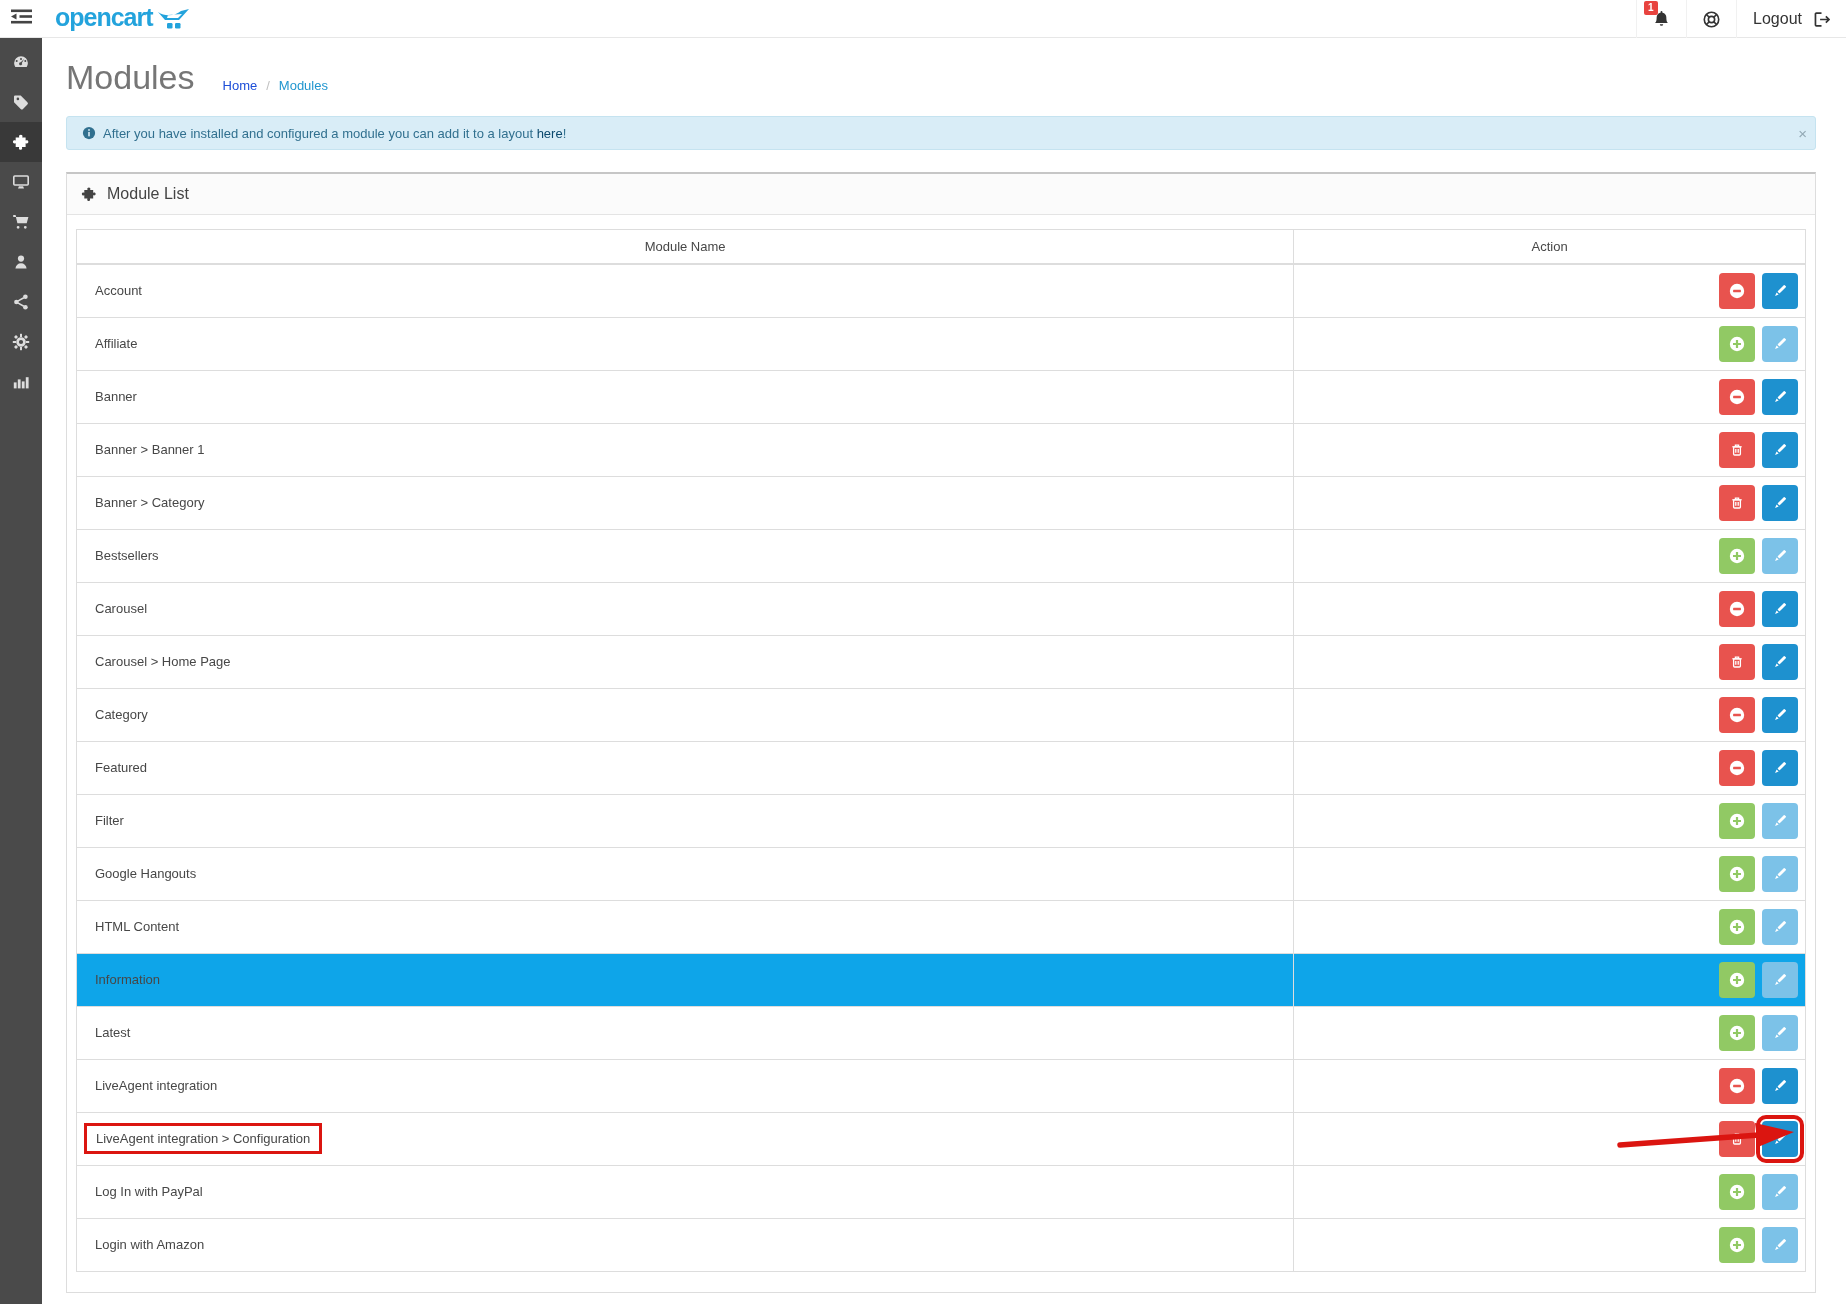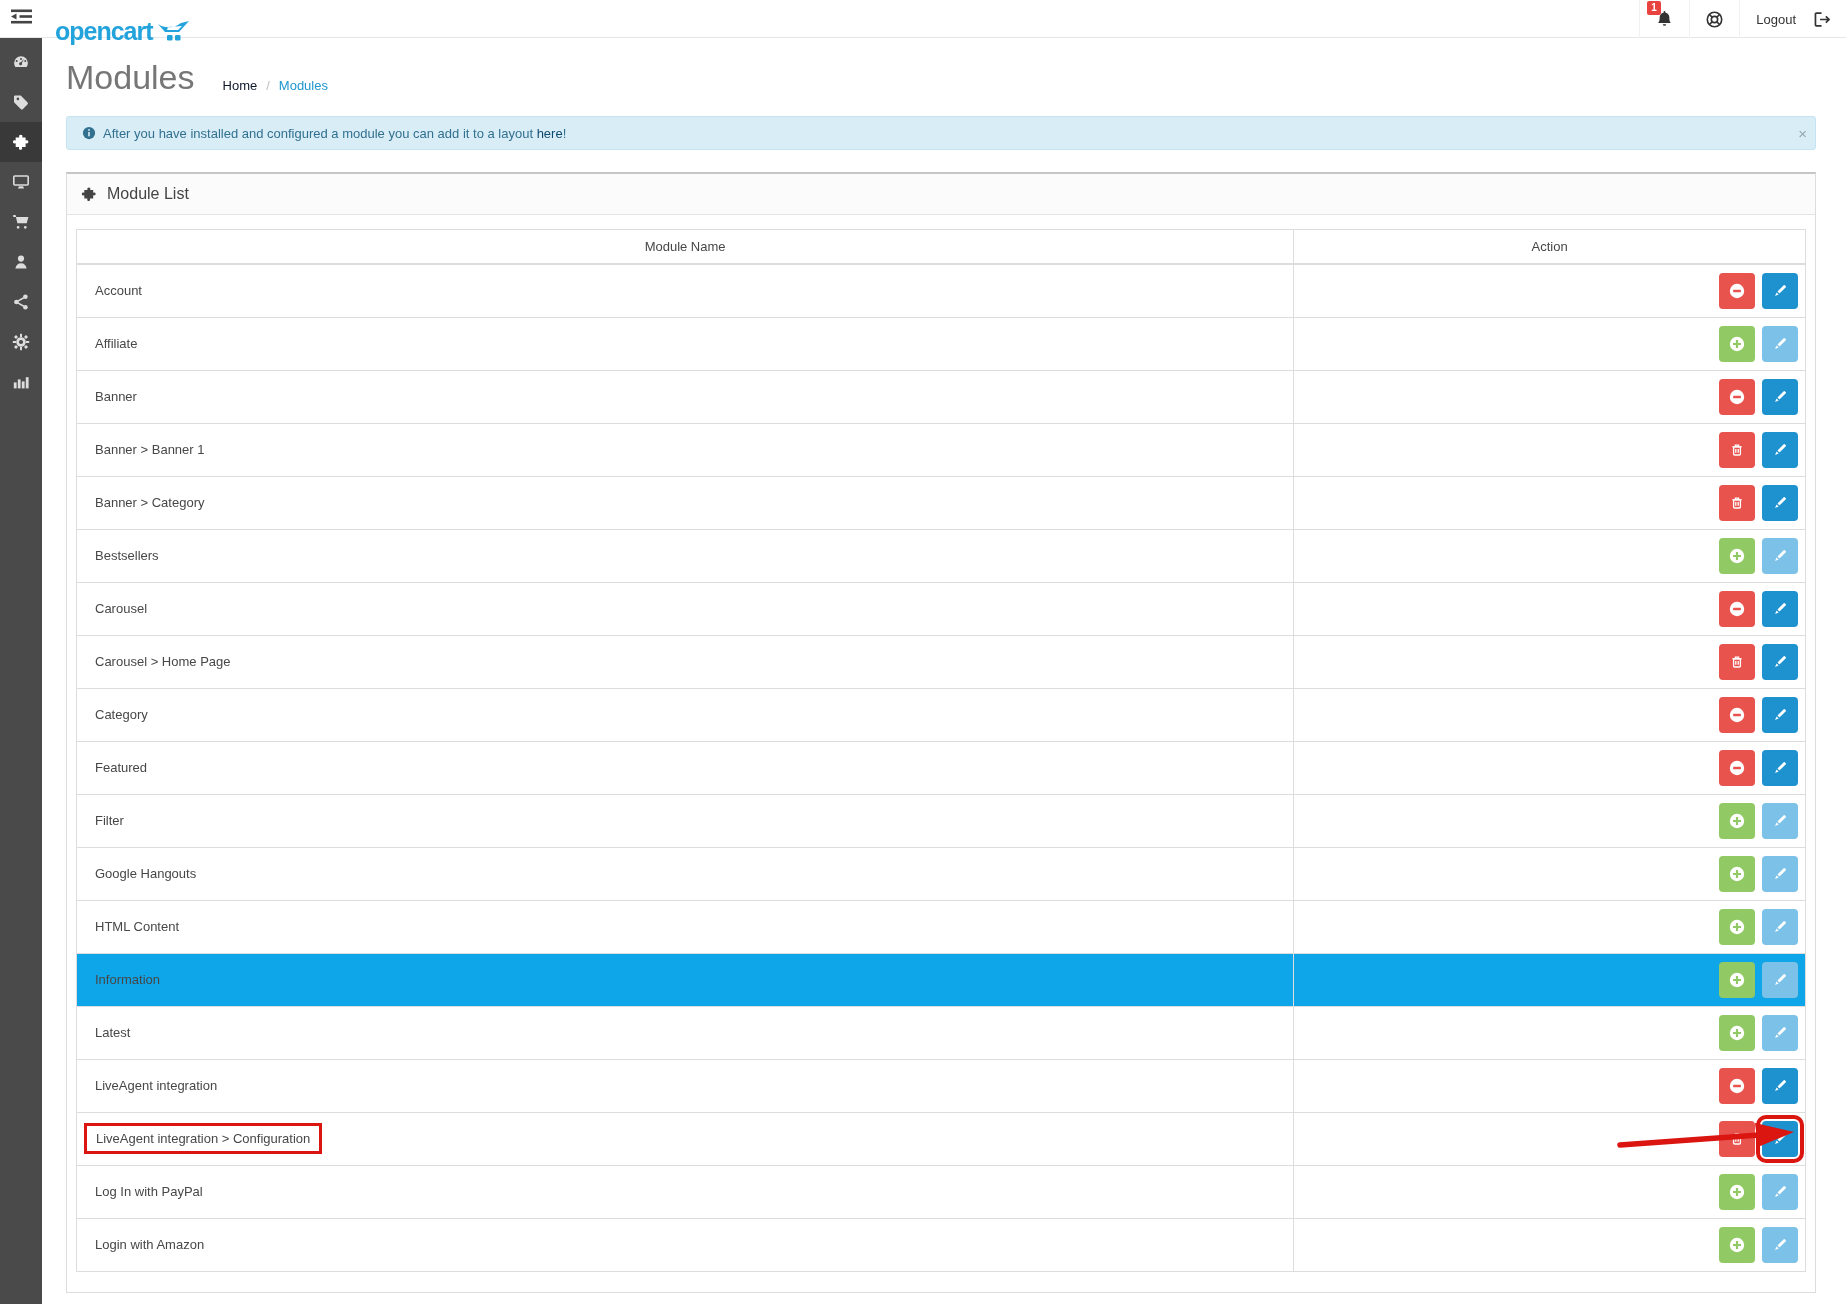--- a/index.html
+++ b/index.html
@@ -3,44 +3,44 @@
 <meta charset="utf-8">
 <style>
   * { box-sizing:border-box; margin:0; padding:0; }
   html,body { width:1846px; height:1304px; overflow:hidden; background:#fff;
               font-family:"Liberation Sans",sans-serif; }
 
   
   .topbar { position:absolute; top:0; left:0; width:1846px; height:38px; background:#fff;
             border-bottom:1px solid #e7e7e7; z-index:30; }
   .menu-toggle { position:absolute; left:11px; top:8px; width:22px; height:20px; color:#444; cursor:pointer; }
-  .logo { position:absolute; left:55px; top:17px; display:flex; cursor:pointer; }
+  .logo { position:absolute; left:55px; top:3px; display:flex; align-items:center; cursor:pointer; }
   .logo-text { font-size:25px; font-weight:bold; color:#23a3dc; letter-spacing:-1px; }
   .logo-cart { margin-left:5px; margin-top:4px; }
   .topbar-right { position:absolute; right:0; top:0; height:38px; display:flex; align-items:stretch; }
   .top-item { display:flex; align-items:center; justify-content:center; min-width:50px;
               border-left:1px solid #f1f1f1; position:relative; color:#333; cursor:pointer; }
   .badge { position:absolute; top:1px; left:7px; background:#e8433f; color:#fff; font-size:10px;
            font-weight:bold; line-height:1; padding:2px 4px; border-radius:2px; }
-  .logout-item { padding:0 16px; font-size:13px; gap:17px; }
+  .logout-item { padding:0 16px; font-size:16px; gap:11px; }
 
   
   .sidebar { position:absolute; left:0; top:38px; width:42px; height:1266px; background:#4a4a4a;
              z-index:25; padding-top:4px; }
   .side-item { height:40px; display:flex; align-items:center; justify-content:center;
                color:#dddddd; cursor:pointer; }
   .side-item.active { background:#393939; color:#ffffff; }
 
   
   .content { position:absolute; left:42px; top:38px; width:1804px; height:1266px;
              padding:0 30px 0 24px; overflow:hidden; }
   .page-head { display:flex; align-items:center; margin-top:8px; height:62px; }
   .page-title { font-size:34px; font-weight:300; color:#767676; }
   .breadcrumb { margin-left:28px; margin-top:16px; font-size:13px; display:flex; gap:9px; align-items:center; }
-  .bc-home { color:#0f172a; cursor:pointer; }
+  .bc-home { color:#1d4ed8; cursor:pointer; }
   .bc-sep  { color:#c0c0c0; }
   .bc-current { color:#2196cf; cursor:pointer; }
 
   
   .alert { margin-top:8px; height:34px; background:#d9edf7; border:1px solid #c5e3f0; border-radius:3px;
            color:#31708f; font-size:13px; display:flex; align-items:center; padding:0 15px; position:relative; }
   .alert .txt { margin-left:7px; }
   .alert .here-link { font-weight:normal; color:#0c4a6e; cursor:pointer; }
   .alert-close { position:absolute; right:8px; top:50%; transform:translateY(-50%); font-size:15px;
                  color:#92a8b4; cursor:pointer; line-height:1; }

